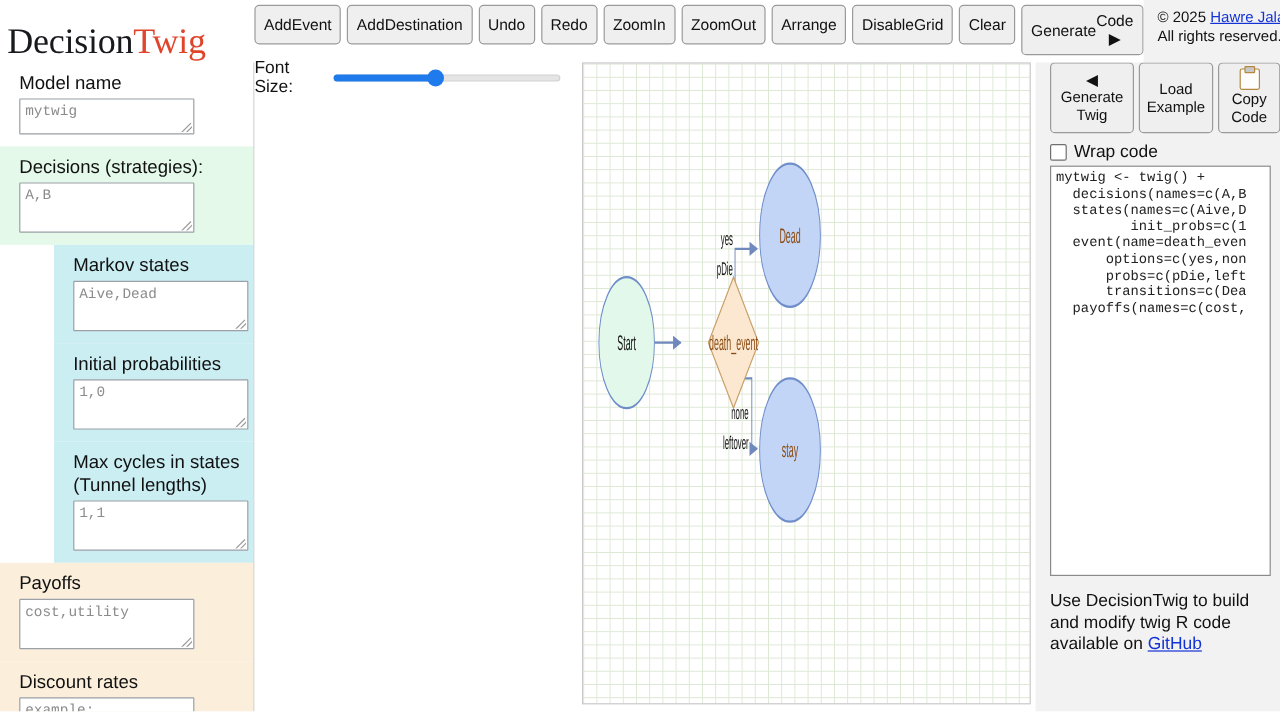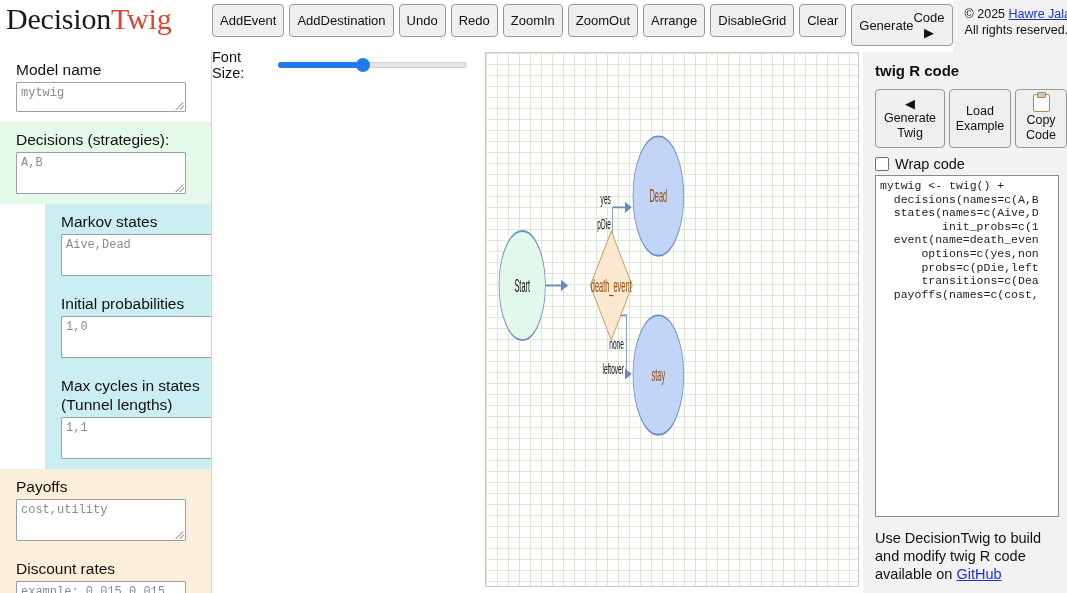--- a/index.html
+++ b/index.html
@@ -34,20 +34,21 @@
     padding-left: 6px;
     box-sizing: border-box;
     padding-top: 2px;
   }
   .logo {
     font-family: "Liberation Serif", serif;
     font-size: 30px;
     line-height: 34px;
     letter-spacing: -0.2px;
     white-space: nowrap;
+    margin-top: 16px;
   }
   .logo .d1 { color: #17191c; }
   .logo .d2 { color: #e0452c; }
 
   .toolbar {
     flex: 1 1 auto;
     display: flex;
     align-items: flex-start;
     gap: 5px;
     padding-top: 4px;
@@ -115,21 +116,21 @@
   .band-blue   { background: #cbeef3; margin-left: 45px; }
   .band-peach  { background: #fbefdc; }
 
   .field-label {
     font-size: 15.5px;
     line-height: 19px;
     color: #111;
     margin-bottom: 3px;
   }
   .field-box {
-    width: 170px;
+    width: 146px;
     border: 1px solid #9aa0a6;
     background: #ffffff;
     border-radius: 1px;
     font-family: "Liberation Mono", monospace;
     font-size: 12px;
     line-height: 15px;
     color: #8b8b8b;
     padding: 3px 4px 0 4px;
     box-sizing: border-box;
     position: relative;
@@ -449,21 +450,20 @@
 
           <g>
             <circle cx="395" cy="313" r="58" fill="#c3d5f6" stroke="#6f8ec9" stroke-width="1.8"></circle>
             <text class="node-label" x="395" y="319" text-anchor="middle" fill="#8a4b12">stay</text>
           </g>
         </svg>
       </div>
     </div>
 
     <div class="rightpanel">
-      <div class="panel-title">twig R code</div>
 
       <div class="code-buttons">
         <div class="cbtn cbtn-gen">
           <span class="glyph">◀</span>
           <span>Generate</span>
           <span>Twig</span>
         </div>
         <div class="cbtn cbtn-load">
           <span>Load</span>
           <span>Example</span>

